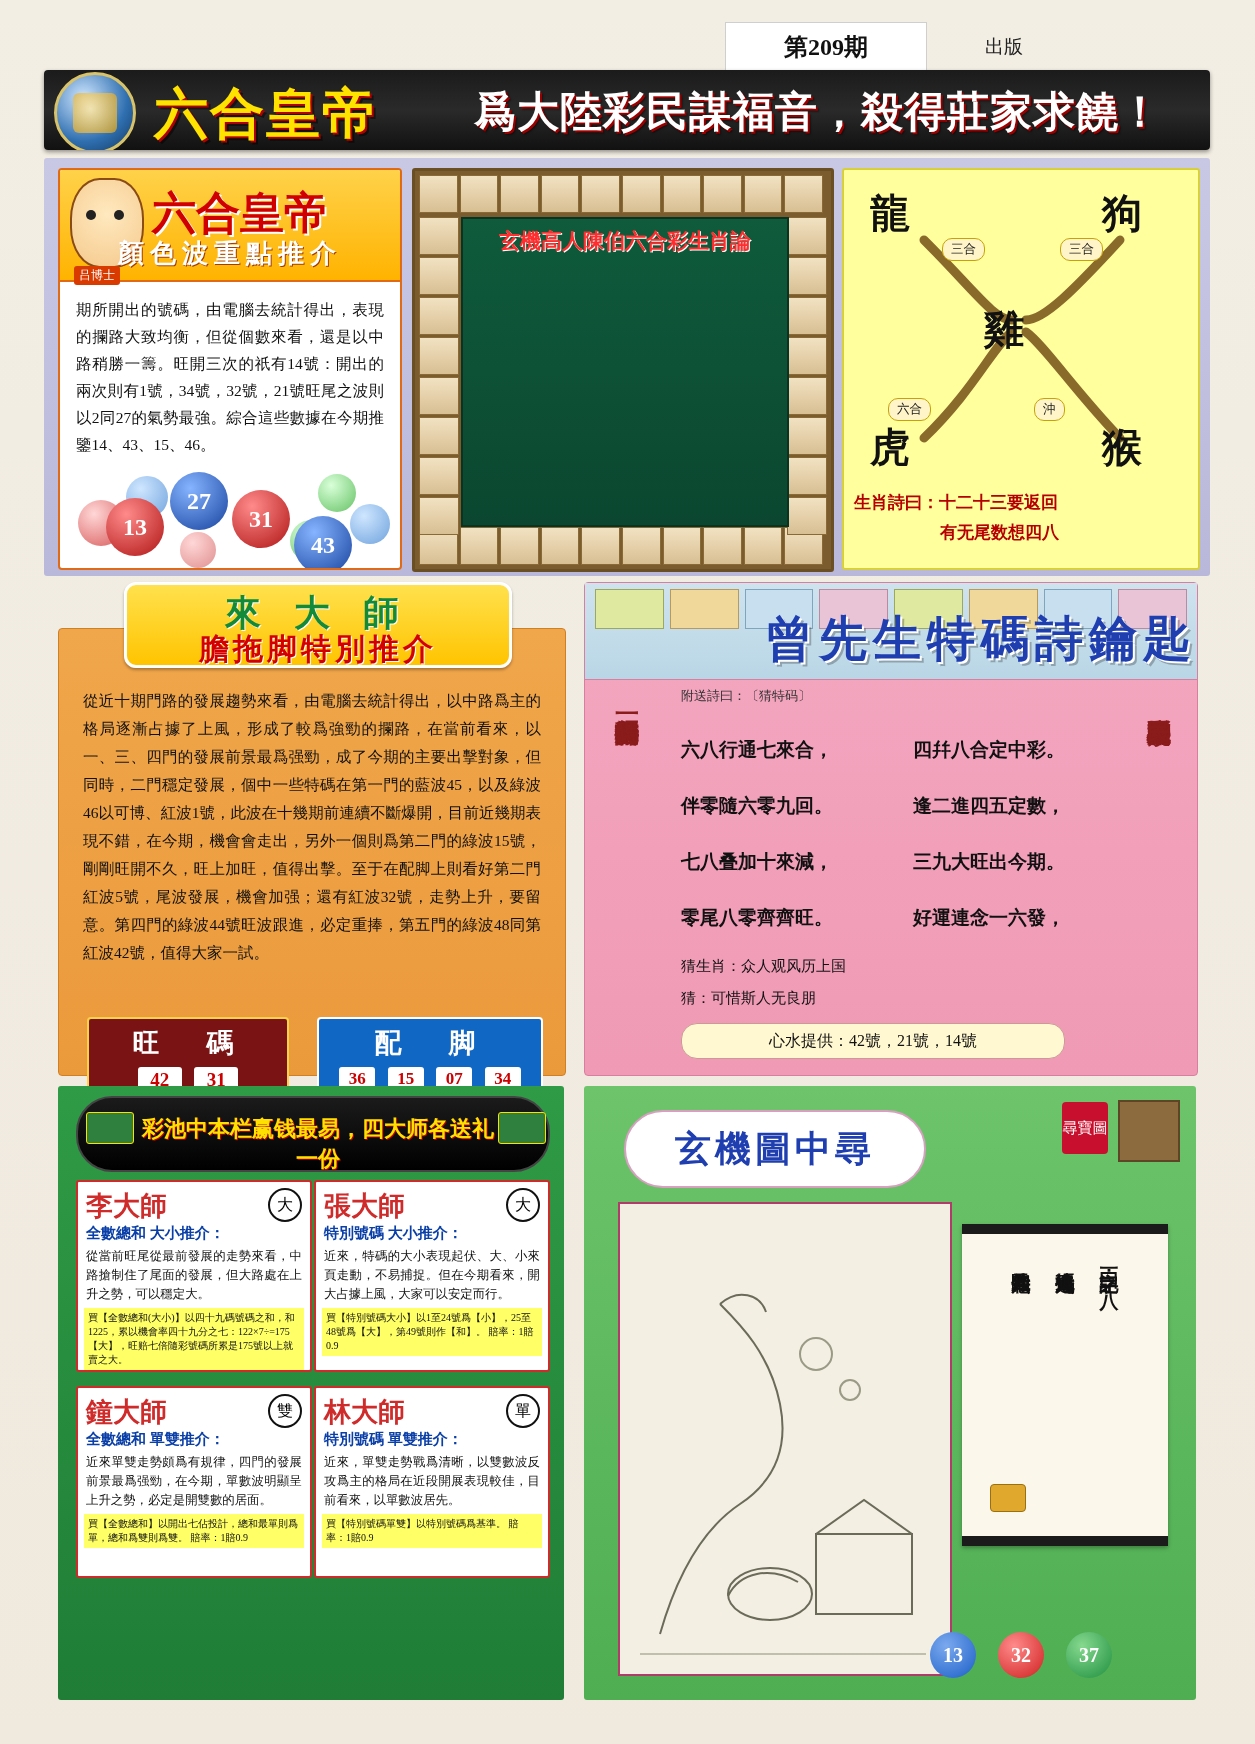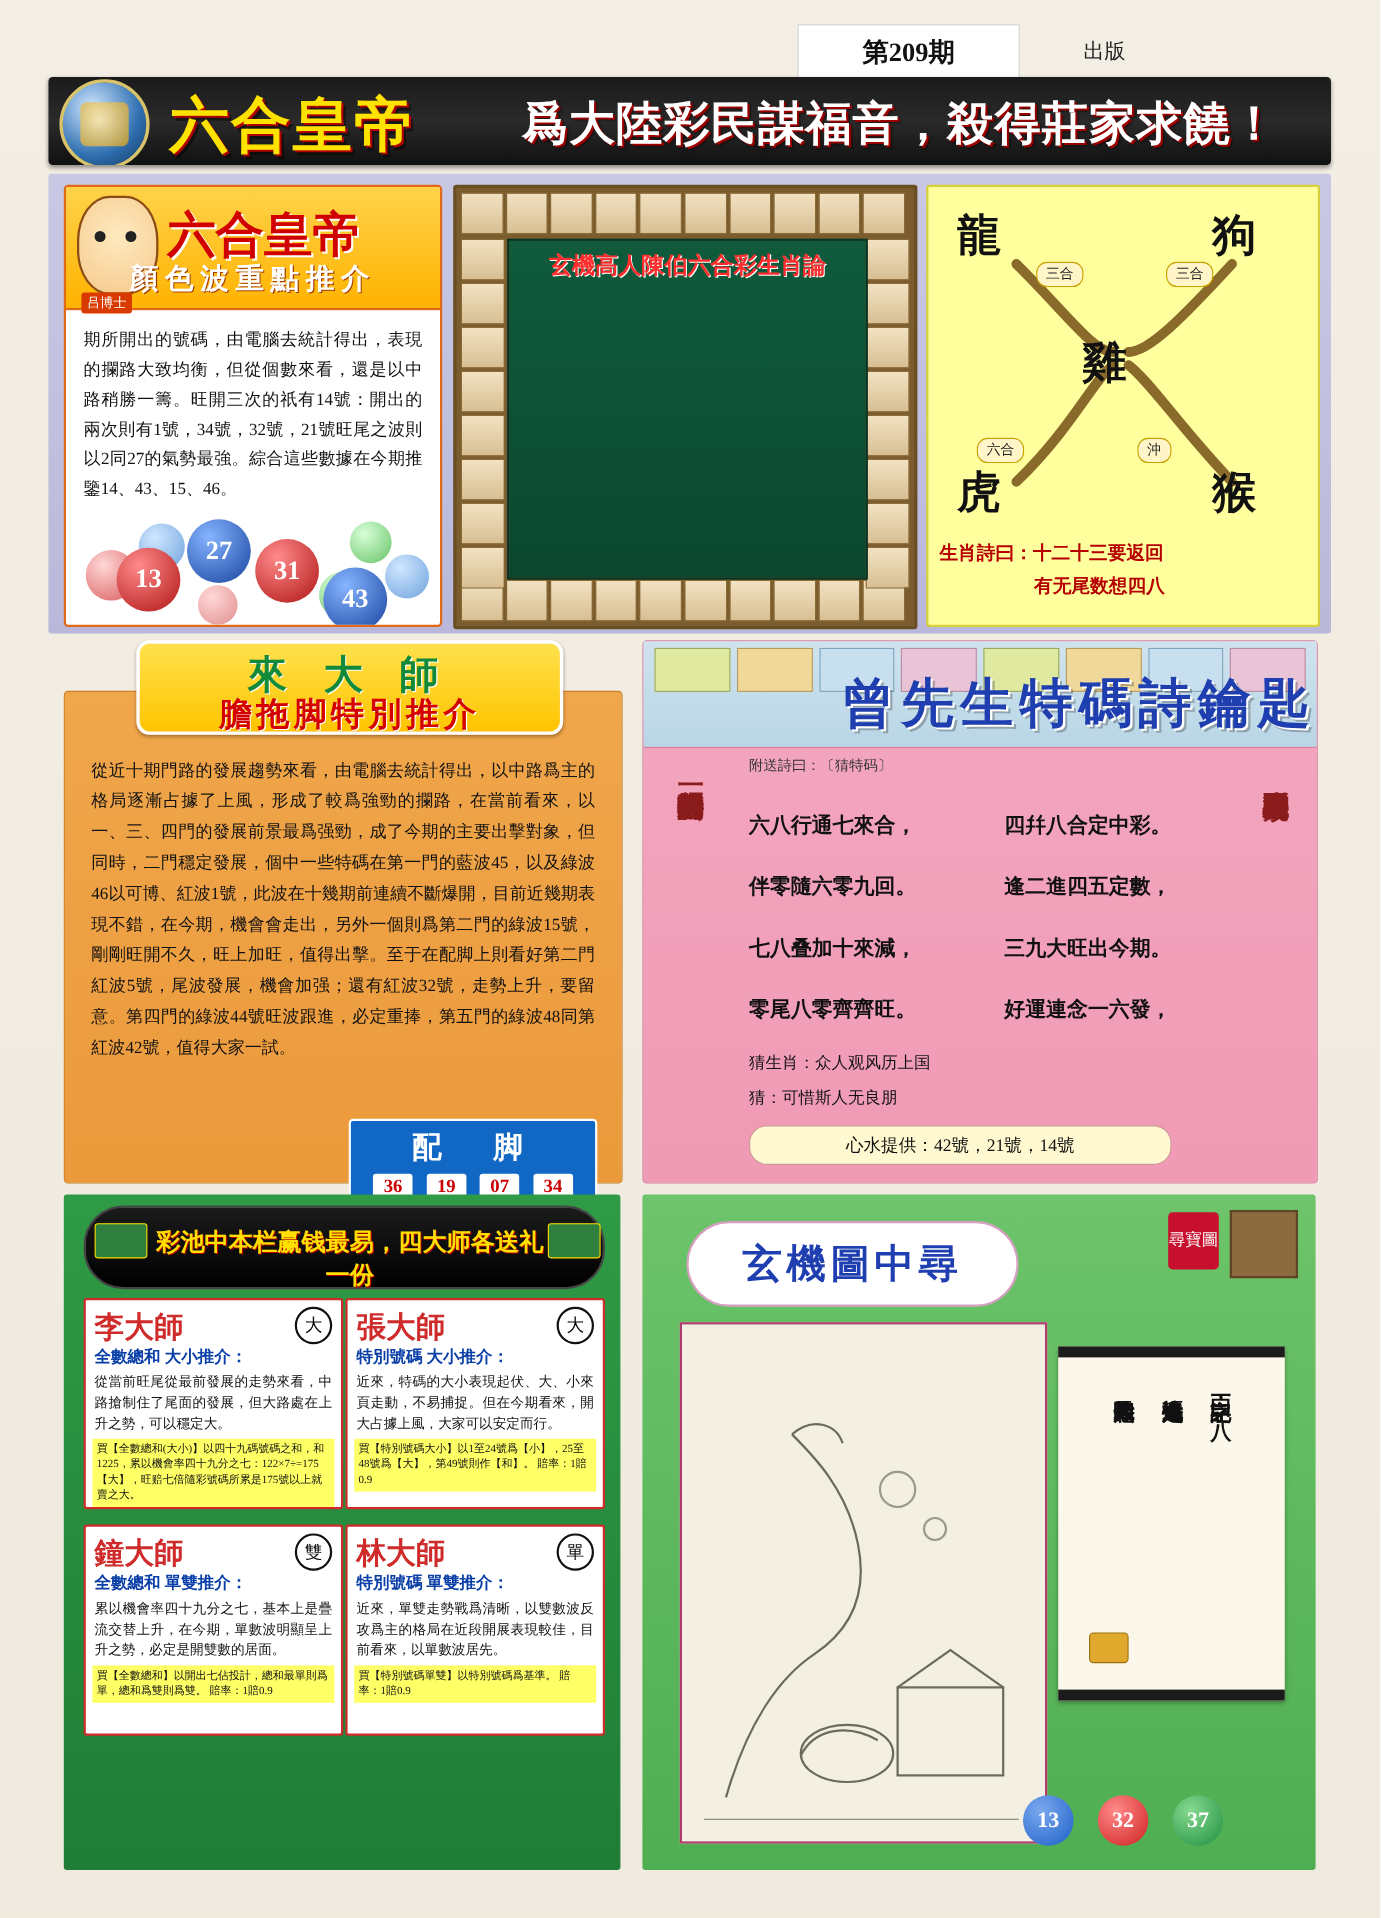--- a/index.html
+++ b/index.html
@@ -320,26 +320,33 @@
         <span style="margin-left:86px">有无尾数想四八</span>
       </div>
     </div>
   </div>
 
   <div class="row2">
 
     <div class="master-panel">
       <div class="master-body">從近十期門路的發展趨勢來看，由電腦去統計得出，以中路爲主的格局逐漸占據了上風，形成了較爲強勁的攔路，在當前看來，以一、三、四門的發展前景最爲强勁，成了今期的主要出擊對象，但同時，二門穩定發展，個中一些特碼在第一門的藍波45，以及綠波46以可博、紅波1號，此波在十幾期前連續不斷爆開，目前近幾期表現不錯，在今期，機會會走出，另外一個則爲第二門的綠波15號，剛剛旺開不久，旺上加旺，值得出擊。至于在配脚上則看好第二門紅波5號，尾波發展，機會加强；還有紅波32號，走勢上升，要留意。第四門的綠波44號旺波跟進，必定重捧，第五門的綠波48同第紅波42號，值得大家一試。</div>
 
+      <div class="pickbox" style="left:28px;top:388px;width:198px;height:86px;background:#7a1414;border:2px solid #ffd24a;">
+        <div class="pick-head">旺　碼</div>
+        <div style="text-align:center;padding-top:4px">
+          <span class="numchip">42</span>
+          <span class="numchip">31</span>
+        </div>
+      </div>
 
       <div class="pickbox" style="left:258px;top:388px;width:222px;height:86px;background:#1168c4;border:2px solid #ffffff;">
         <div class="pick-head">配　脚</div>
         <div style="text-align:center;padding-top:4px">
           <span class="numchip" style="min-width:28px;font-size:17px">36</span>
-          <span class="numchip" style="min-width:28px;font-size:17px">19</span>
+          <span class="numchip" style="min-width:28px;font-size:17px">15</span>
           <span class="numchip" style="min-width:28px;font-size:17px">07</span>
           <span class="numchip" style="min-width:28px;font-size:17px">34</span>
         </div>
       </div>
     </div>
 
     <div class="master-title">
       <div class="mt1">來 大 師</div>
       <div class="mt2">膽拖脚特別推介</div>
     </div>
@@ -403,21 +410,21 @@
         <h4>張大師</h4>
         <div class="sub">特別號碼  大小推介：</div>
         <p>近來，特碼的大小表現起伏、大、小來頁走動，不易捕捉。但在今期看來，開大占據上風，大家可以安定而行。</p>
         <div class="yellow">買【特別號碼大小】以1至24號爲【小】，25至48號爲【大】，第49號則作【和】。   賠率：1賠0.9</div>
       </div>
 
       <div class="mcard" style="left:18px;top:300px">
         <div class="circ">雙</div>
         <h4>鐘大師</h4>
         <div class="sub">全數總和  單雙推介：</div>
-        <p>累以機會率四十九分之七，基本上是疊流交替上升，在今期，單數波明顯呈上升之勢，必定是開雙數的居面。</p>
+        <p>近來單雙走勢頗爲有規律，四門的發展前景最爲强勁，在今期，單數波明顯呈上升之勢，必定是開雙數的居面。</p>
         <div class="yellow">買【全數總和】以開出七佔投計，總和最單則爲單，總和爲雙則爲雙。   賠率：1賠0.9</div>
       </div>
 
       <div class="mcard" style="left:256px;top:300px">
         <div class="circ">單</div>
         <h4>林大師</h4>
         <div class="sub">特別號碼  單雙推介：</div>
         <p>近來，單雙走勢戰爲清晰，以雙數波反攻爲主的格局在近段開展表現較佳，目前看來，以單數波居先。</p>
         <div class="yellow">買【特別號碼單雙】以特別號碼爲基準。   賠率：1賠0.9</div>
       </div>

